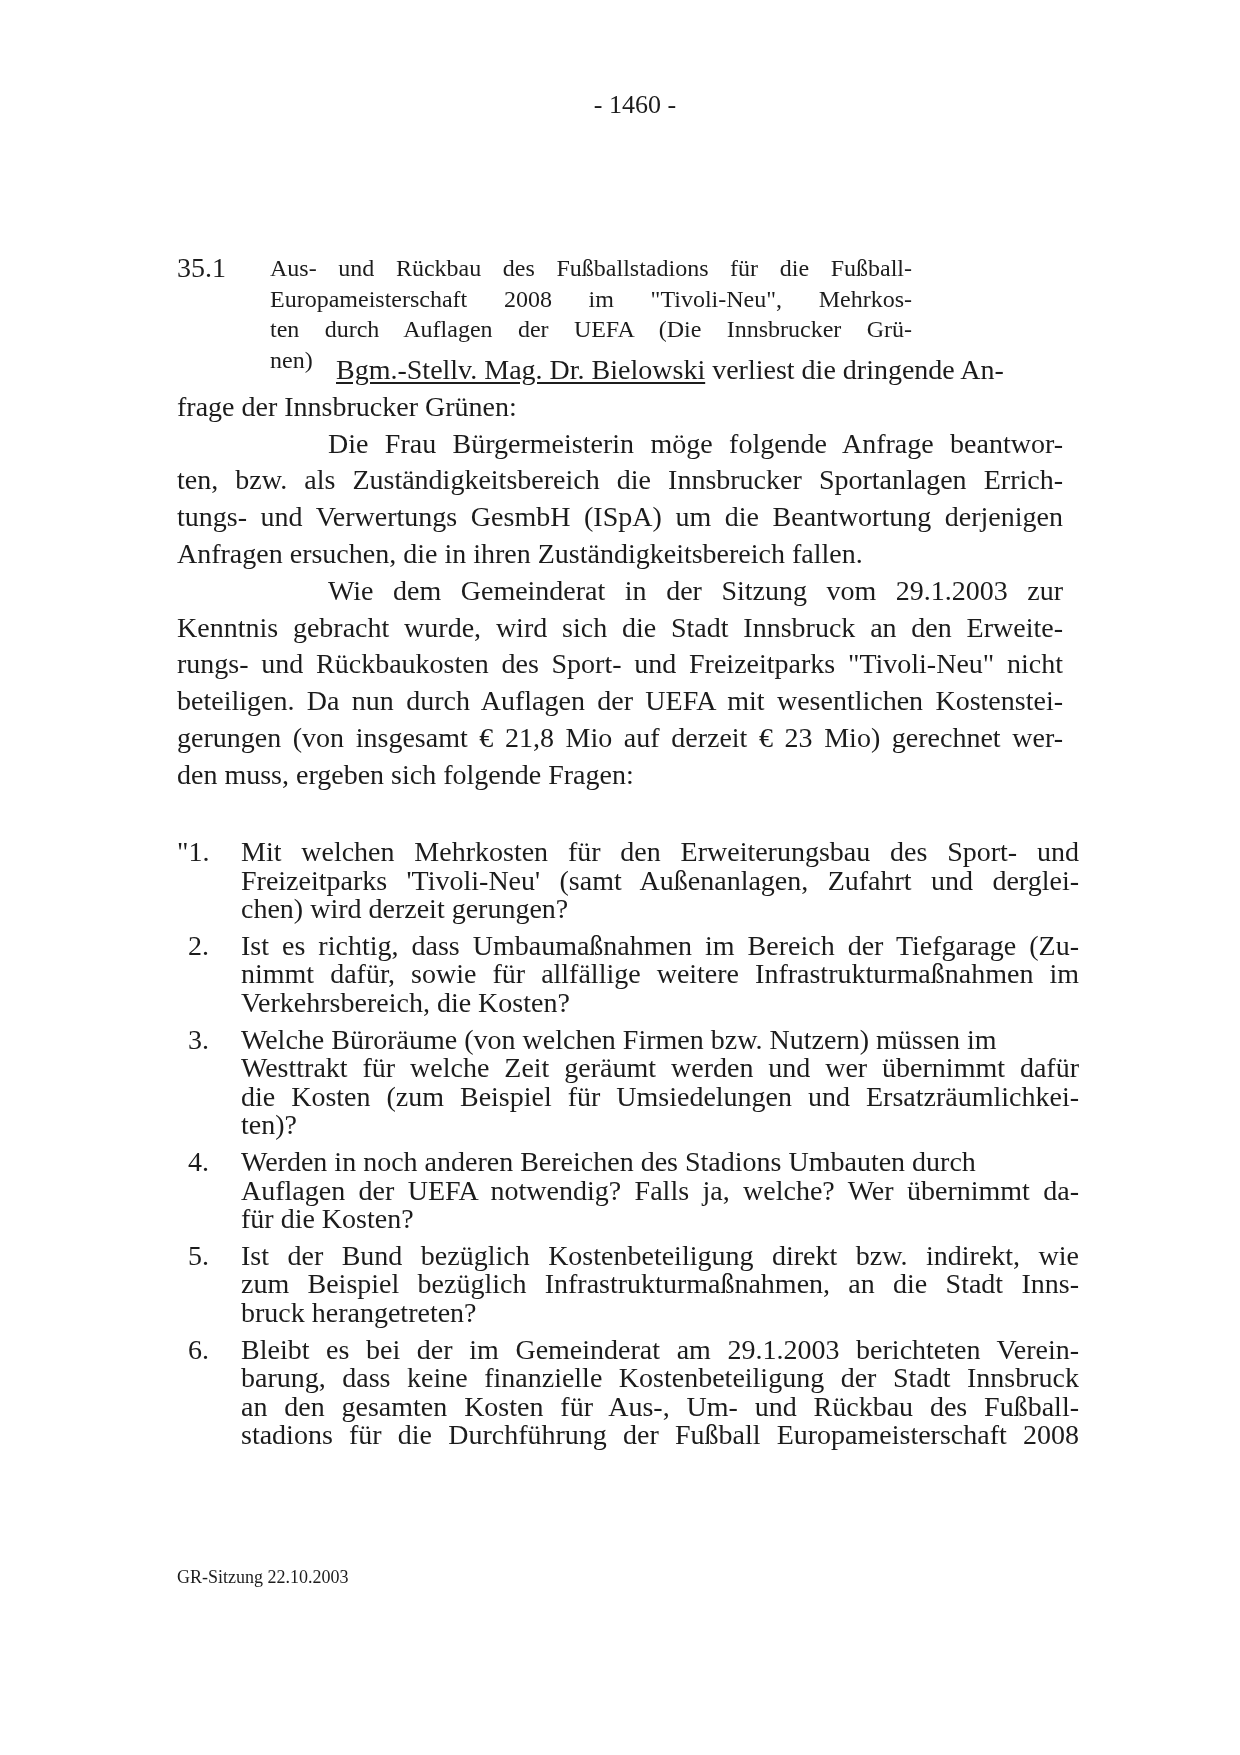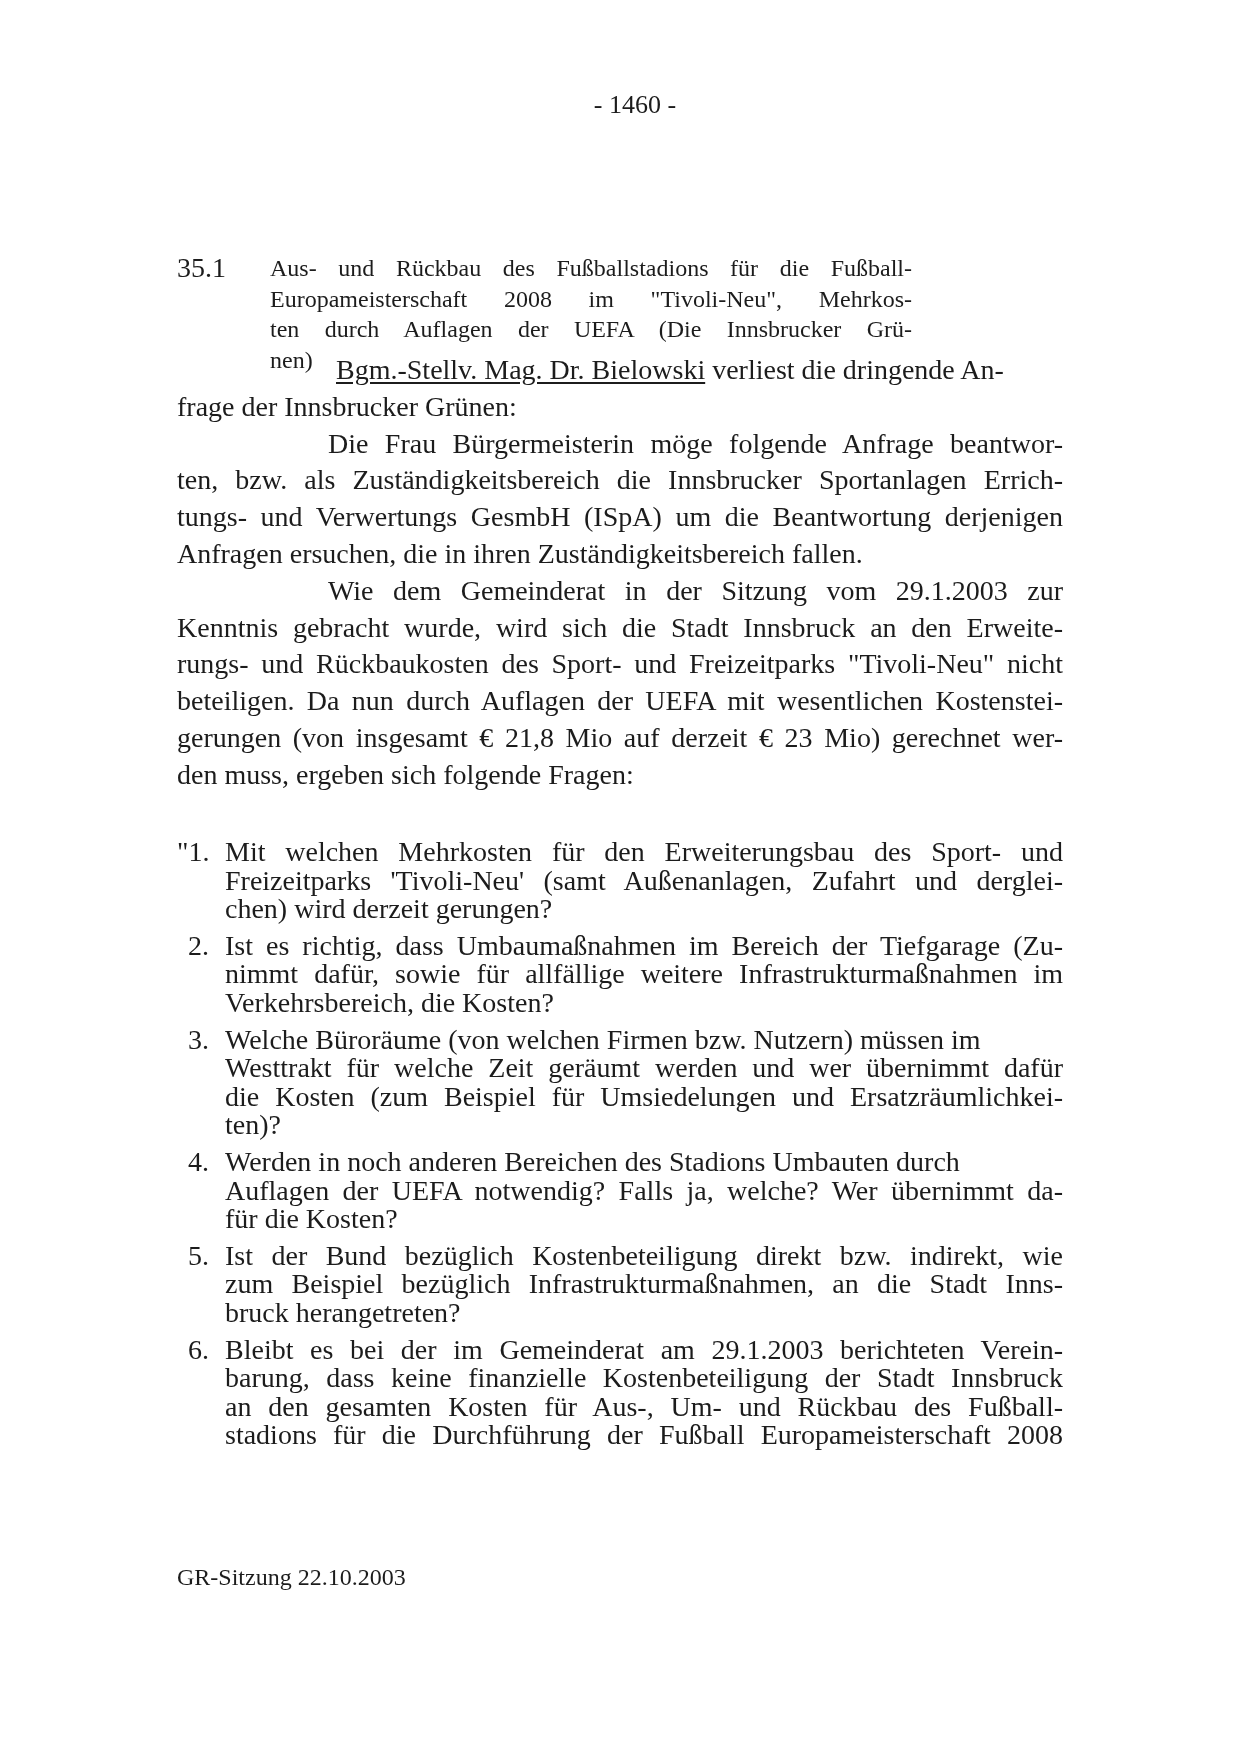--- a/index.html
+++ b/index.html
@@ -67,42 +67,42 @@
   }
   .q-marker {
     flex: none;
     width: 32px;
     text-align: right;
     white-space: nowrap;
   }
   .q-text {
     flex: none;
     width: 838px;
-    margin-left: 16px;
+    margin-left: 32px;
   }
   .tline {
     text-align: left;
   }
   .jline {
     text-align: justify;
     text-align-last: justify;
   }
   .indent {
     padding-left: 151px;
   }
   .uline {
     text-decoration: underline;
     text-underline-offset: 3px;
     margin-left: 8px;
   }
   .footer {
     position: absolute;
     top: 1566px;
     left: 177px;
-    font-size: 24px;
+    font-size: 18px;
     line-height: 22px;
   }
 </style>
 </head>
 <body>
 
 <div class="page">
 
   <div class="page-number">- 1460 -</div>
 

